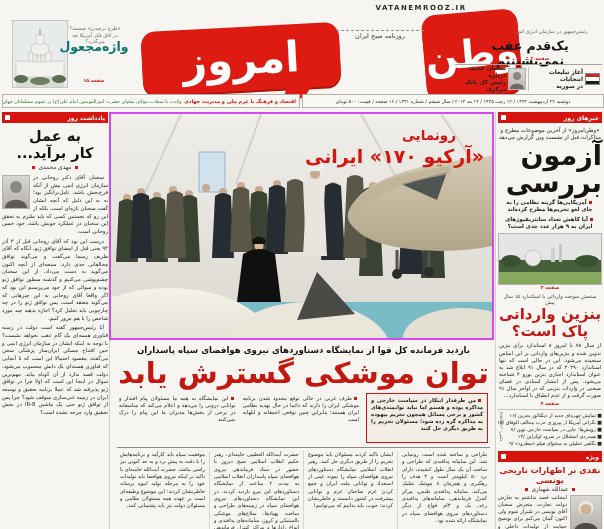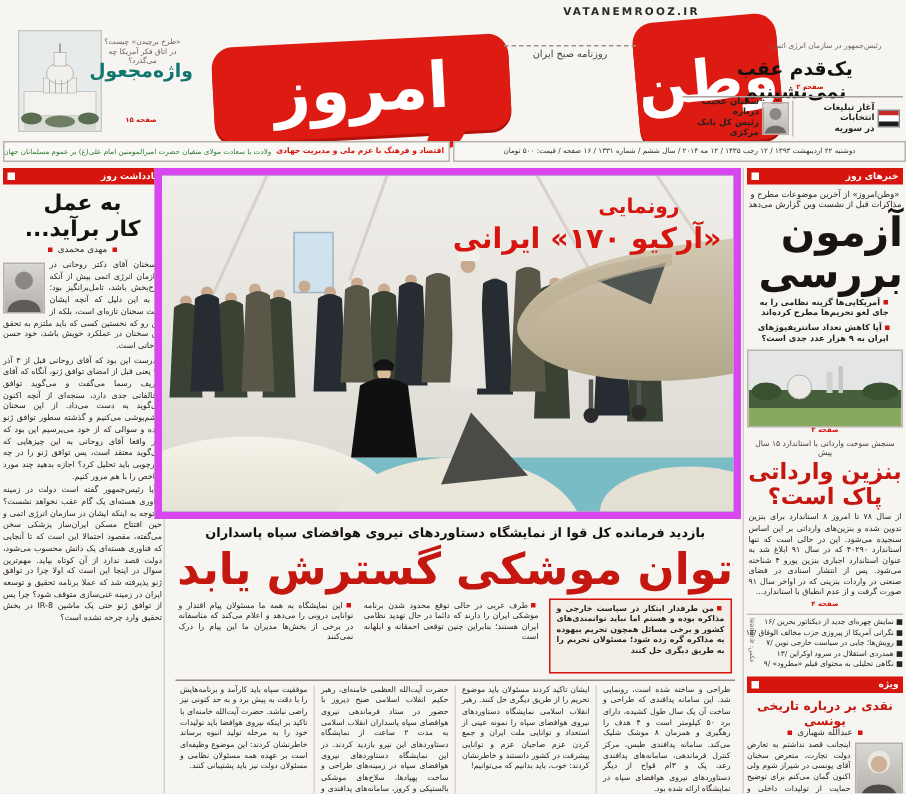--- a/index.html
+++ b/index.html
@@ -50,21 +50,21 @@
           display:flex;align-items:center;justify-content:flex-start;padding:0 3px;position:relative;}
   .redbar::after{content:"";position:absolute;left:3px;top:3px;width:5px;height:5px;background:#fff;}
   .note-head{font-size:14.5px;line-height:17px;font-weight:bold;text-align:center;margin:5px 0 2px;color:#14120f;}
   .author{font-size:5.8px;text-align:center;color:#2c2a26;margin:2px 0 4px;}
   .rsq{display:inline-block;width:3px;height:3px;background:#d6150f;vertical-align:middle;margin:0 2px;}
   .smalltext{font-size:5.35px;line-height:7.7px;text-align:justify;color:#26241f;}
   .smalltext p{margin:0 0 2px;text-indent:4px;}
   .float-ph{float:left;width:26px;height:32px;margin:1px 3px 2px 0;border:1px solid #b5b1aa;
             background:linear-gradient(#d9d7d3,#b3b0ab);}
   
-  .photo{position:relative;width:381px;height:224px;border:5px solid #d946ef;overflow:hidden;background:#86efac;}
+  .photo{position:relative;width:381px;height:224px;border:2px solid #d946ef;overflow:hidden;background:#fde047;}
   .ov1{position:absolute;top:13px;right:36px;font-size:13.5px;font-weight:bold;color:#d6150f;}
   .ov2{position:absolute;top:31px;right:8px;font-size:19px;font-weight:bold;color:#d6150f;}
   .credit{position:absolute;right:-10px;top:300px;writing-mode:vertical-rl;font-size:4.2px;color:#6a665f;}
   .lead-kicker{font-size:8.6px;font-weight:bold;text-align:center;margin-top:5px;color:#14120f;}
   .lead-head{font-size:29px;font-weight:bold;text-align:center;color:#c4170f;margin:1px 0 3px;
              white-space:nowrap;letter-spacing:-0.5px;}
   .bullets{display:flex;gap:7px;padding:0 6px;height:50px;}
   .qbox{flex:0 0 112px;border:1px solid #d6150f;background:#f2eee7;padding:3px 4px;
         font-size:5.3px;line-height:7px;font-weight:bold;text-align:justify;color:#26241f;}
   .cb{flex:1;font-size:5.3px;line-height:7px;text-align:justify;color:#26241f;padding-top:2px;}
@@ -364,21 +364,21 @@
       <div class="idx-item">■ نمایش چهره‌ای جدید از دیکتاتور بحرین /۱۶</div>
       <div class="idx-item">■ نگرانی آمریکا از پیروزی حزب مخالف الوفاق /۱۵</div>
       <div class="idx-item">■ رویش‌ها؛ جایی در سیاست خارجی نوین /۷</div>
       <div class="idx-item">■ همدردی استقلال در سرود اوکراین /۱۳</div>
       <div class="idx-item">■ نگاهی تحلیلی به محتوای فیلم «مطرود» /۹</div>
     </div>
 
     <div class="redbar" style="margin-top:4px">
       <span>ویژه</span>
     </div>
-    <div class="vz-head">نقدی بر درباره تاریخی یونسی</div>
+    <div class="vz-head">نقدی بر اظهارات تاریخی یونسی</div>
     <div class="author" style="margin:0 0 2px">
       <span class="rsq"></span>
       <span>عبدالله شهبازی</span>
       <span class="rsq"></span>
     </div>
     <div class="vz-body">
       <span class="vz-ph">
         <svg width="30" height="36" viewBox="0 0 30 36">
           <circle cx="15" cy="12" r="7.5" fill="#e9e7e2"></circle>
           <circle cx="15" cy="13.5" r="5.5" fill="#cfb295"></circle>

